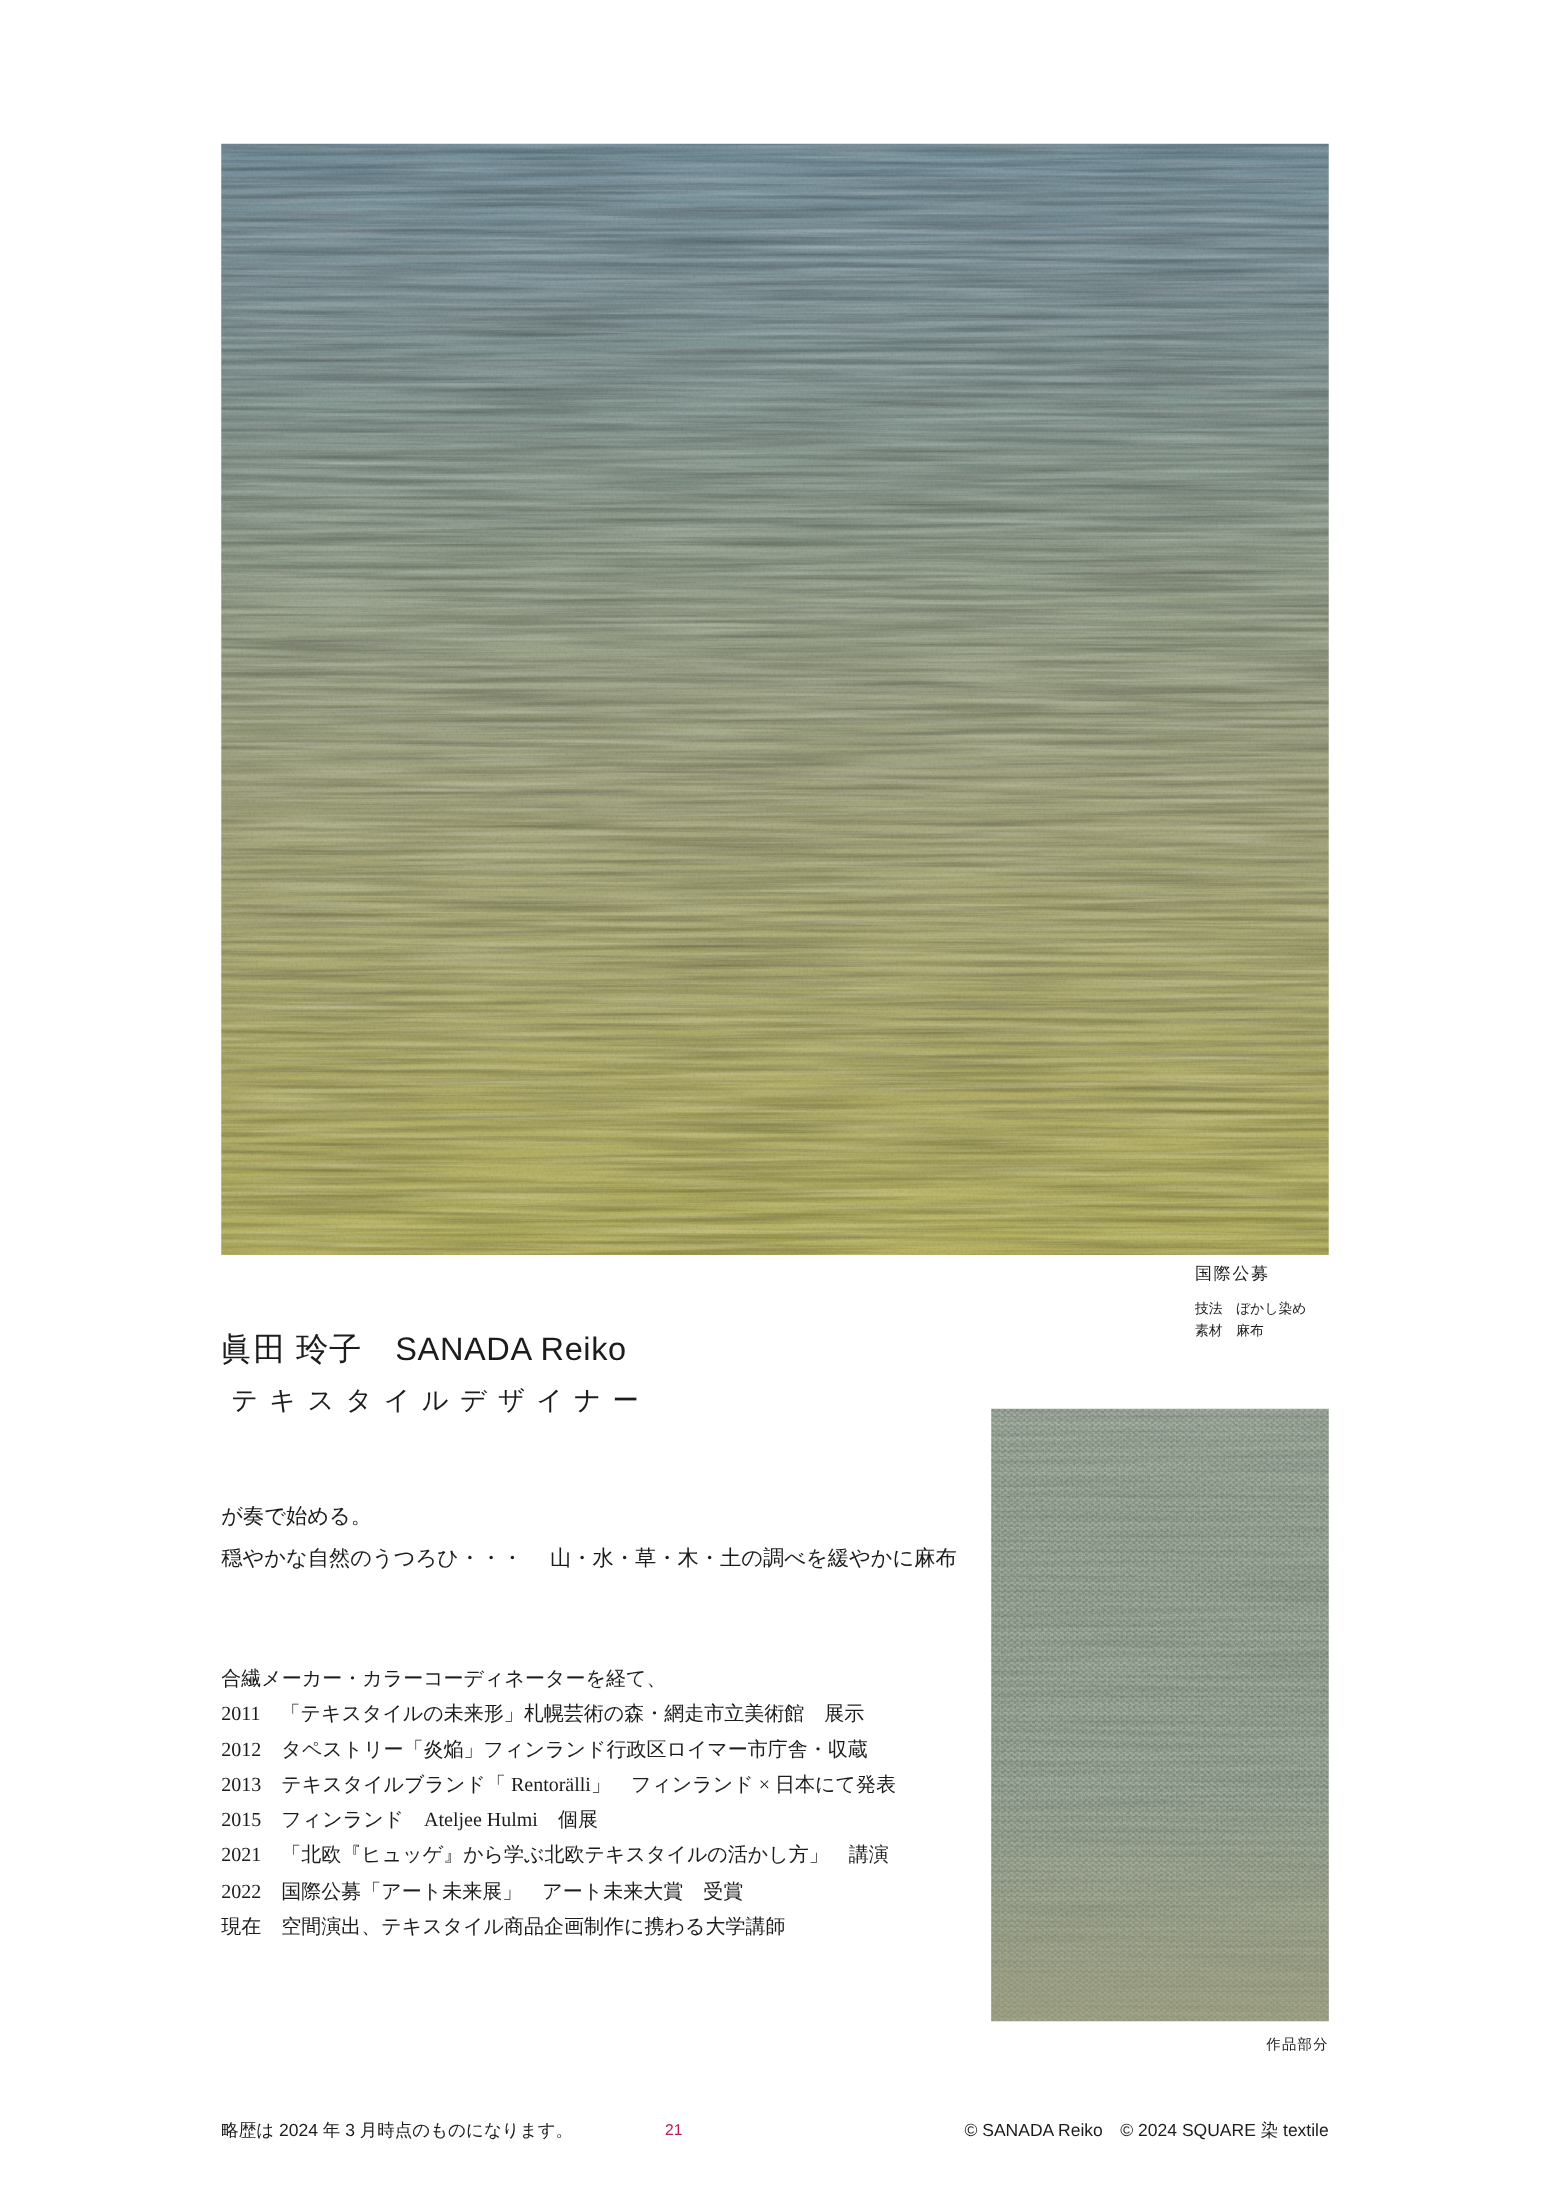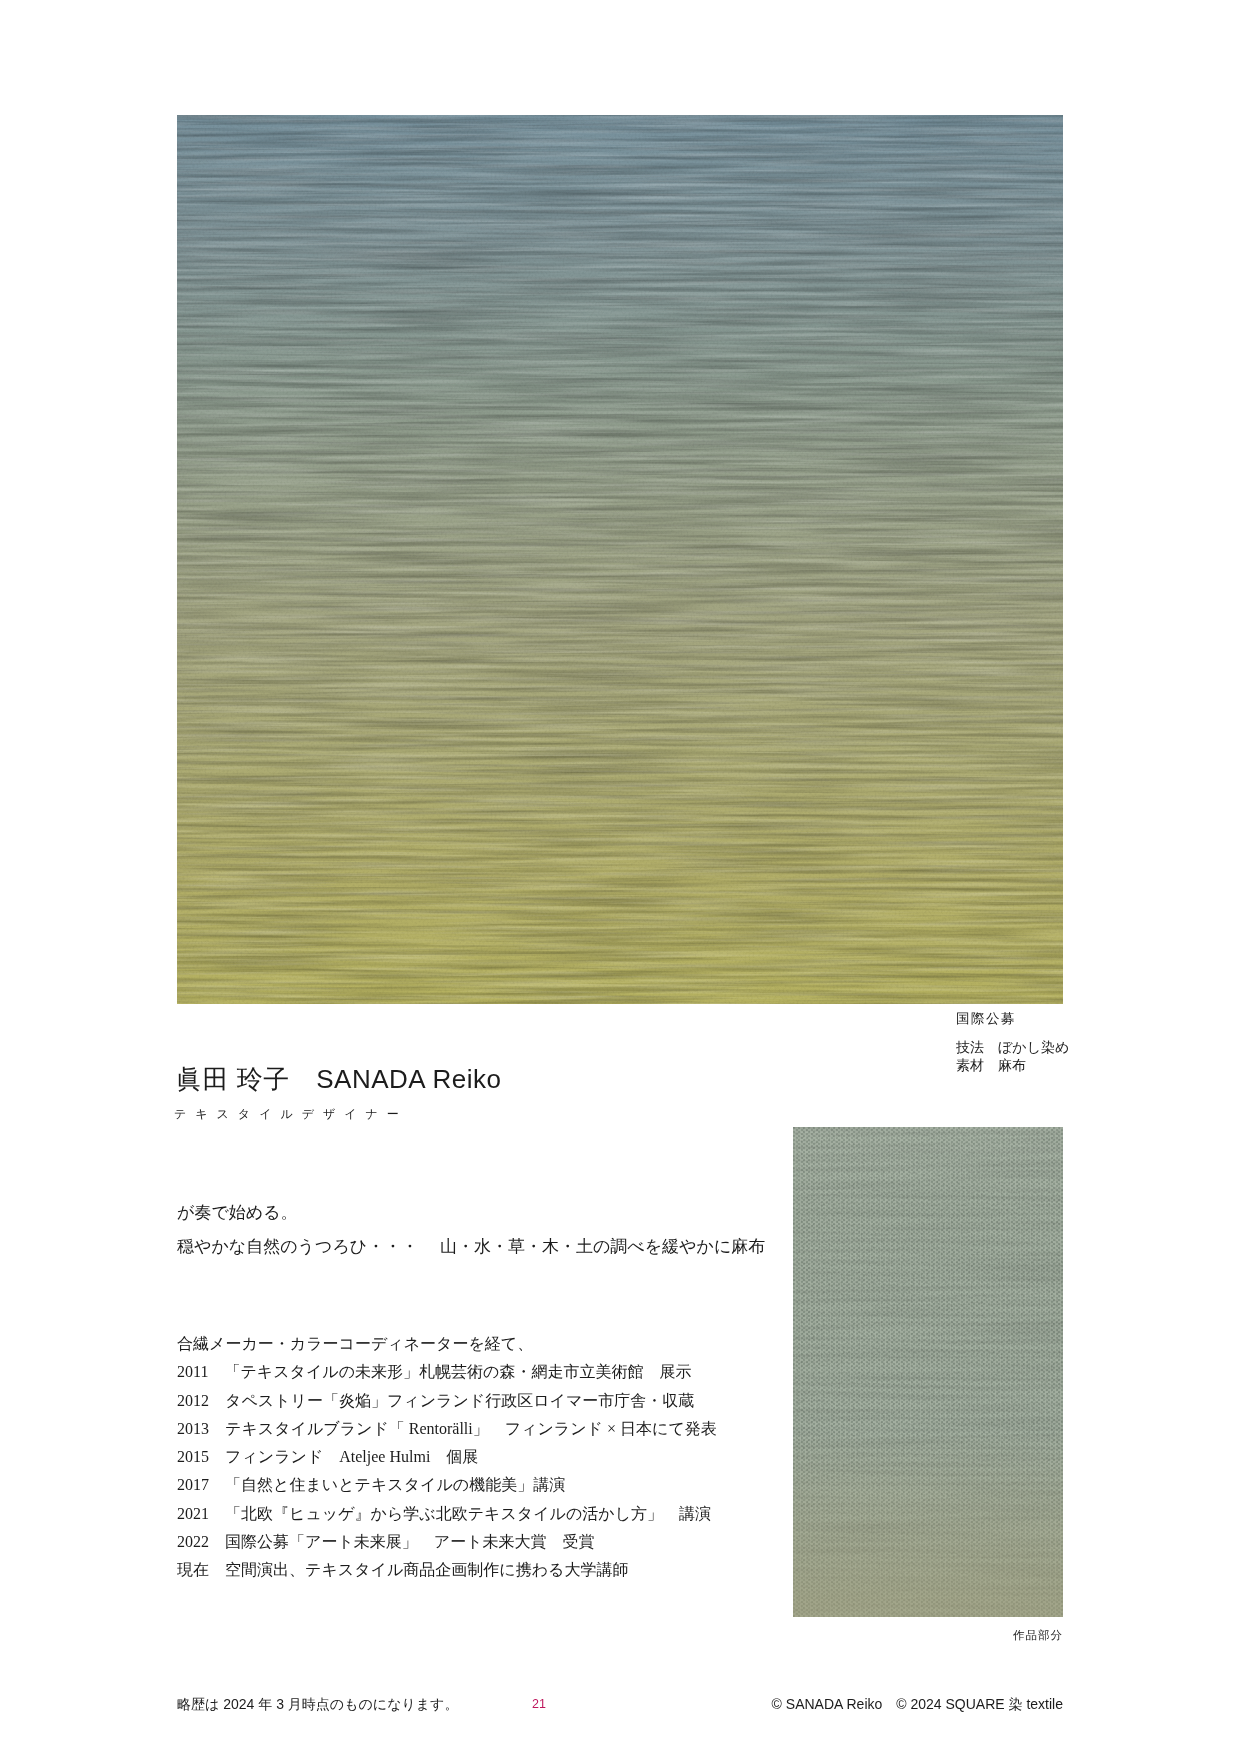--- a/index.html
+++ b/index.html
@@ -17,25 +17,25 @@
   .main-artwork {
     left: 177px; top: 115px; width: 886px; height: 889px;
     background: linear-gradient(180deg,#76909c,#7f9397,#88988e,#97a089,#a3a580,#abaa74,#b1ad67,#b5b160);
     overflow: hidden;
   }
   .tex-overlay { position: absolute; inset: 0; width: 100%; height: 100%; display: block; }
 
   
   .artwork-caption { left: 956px; top: 1012px; line-height: 1; }
   .artwork-title { font-size: 13.5px; letter-spacing: 1.5px; margin-bottom: 12px; }
-  .artwork-meta  { font-size: 14px; line-height: 18.5px; }
+  .artwork-meta  { font-size: 11px; line-height: 18.5px; }
 
   
   .artist-name { left: 176px; top: 1062px; font-size: 26px; letter-spacing: 0.5px; }
-  .artist-role { left: 174px; top: 1106px; font-size: 12px; letter-spacing: 9px; }
+  .artist-role { left: 185px; top: 1106px; font-size: 21px; letter-spacing: 9px; }
 
   .description { left: 177px; top: 1196px; font-size: 17px; line-height: 34px; }
 
   
   .career { left: 177px; top: 1330px; font-size: 16px; line-height: 28.3px; white-space: nowrap; font-family: Liberation Serif, serif; }
 
   
   .detail-artwork {
     left: 793px; top: 1127px; width: 270px; height: 490px;
     background:
@@ -98,21 +98,20 @@
   <div>が奏で始める。</div>
   <div>穏やかな自然のうつろひ・・・　 山・水・草・木・土の調べを緩やかに麻布</div>
 </div>
 
 <div class="abs career">
   <div>合繊メーカー・カラーコーディネーターを経て、</div>
   <div>2011　「テキスタイルの未来形」札幌芸術の森・網走市立美術館　展示</div>
   <div>2012　タペストリー「炎焔」フィンランド行政区ロイマー市庁舎・収蔵</div>
   <div>2013　テキスタイルブランド「 Rentorälli」　フィンランド × 日本にて発表</div>
   <div>2015　フィンランド　Ateljee Hulmi　個展</div>
-  <div>2017　「自然と住まいとテキスタイルの機能美」講演</div>
   <div>2021　「北欧『ヒュッゲ』から学ぶ北欧テキスタイルの活かし方」　講演</div>
   <div>2022　国際公募「アート未来展」　アート未来大賞　受賞</div>
   <div>現在　空間演出、テキスタイル商品企画制作に携わる大学講師</div>
 </div>
 
 <div class="abs detail-artwork">
   <svg class="tex-overlay" preserveAspectRatio="none">
     <rect width="100%" height="100%" filter="url(#f-grain)" opacity="0.30"></rect>
     <rect width="100%" height="100%" filter="url(#f-slub-dark)" opacity="0.10"></rect>
   </svg>

